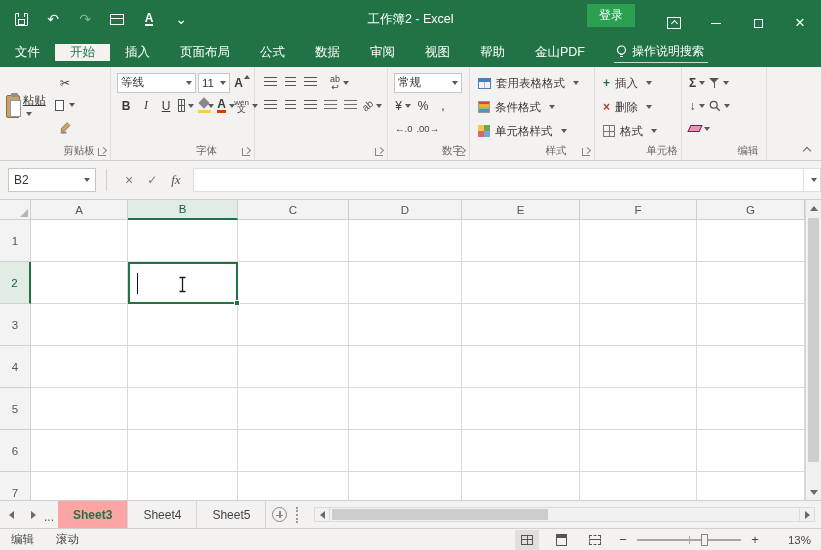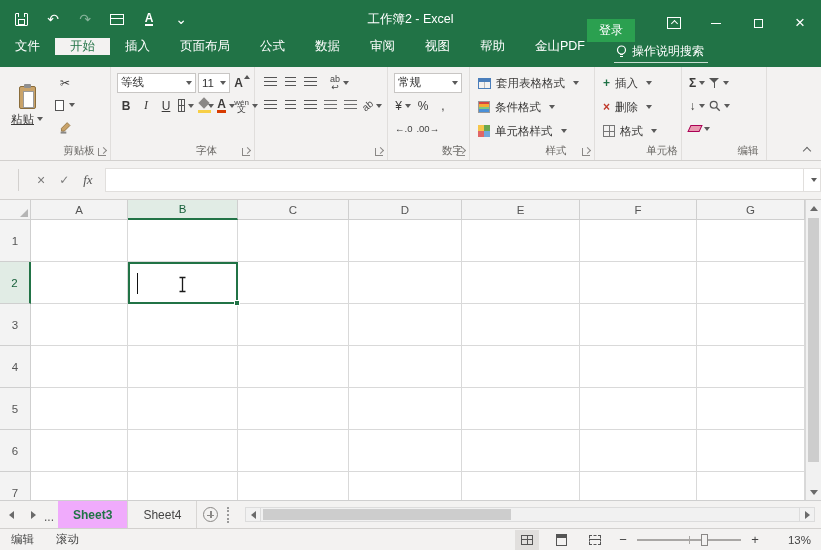--- a/index.html
+++ b/index.html
@@ -21,51 +21,51 @@
   .titlebar { position:absolute; top:0; left:0; right:0; height:38px; background:#217346; color:#fff; display:flex; align-items:center; }
   .qat { display:flex; align-items:center; gap:14px; padding-left:12px; z-index:2; }
   .qat .qicon { display:inline-flex; align-items:center; justify-content:center; width:18px; height:18px; font-size:14px; color:#fff; }
   .qicon.dim { opacity:.45; }
   .ic-floppy { width:13px;height:13px; border:1.5px solid #fff; border-radius:1px; position:relative; }
   .ic-floppy::before { content:""; position:absolute; left:2px; top:-1px; width:5px; height:4px; background:#217346; border-left:1.5px solid #fff; border-right:1.5px solid #fff;}
   .ic-floppy::after { content:""; position:absolute; left:2px; bottom:0; width:5px; height:4px; border:1px solid #fff; }
   .ic-panel { width:14px;height:11px;border:1.2px solid #fff; background:linear-gradient(#fff,#fff) 0 3px/100% 1px no-repeat; }
   .ic-aline { font-size:12px; font-weight:bold; border-bottom:2px solid #fff; line-height:12px; }
   .tb-title { position:absolute; left:0; right:0; text-align:center; font-size:12.5px; color:#fff; pointer-events:none; }
-  .tb-right { margin-left:auto; display:flex; align-items:flex-end; height:100%; z-index:2;margin-top:8px; }
+  .tb-right { margin-left:auto; display:flex; align-items:flex-start; height:100%; z-index:2;margin-top:8px; }
   .signin { background:#2ba050; color:#fff; font-size:12px; padding:3px 12px; margin-right:18px; cursor:default; }
   .ic-ribbonopts { width:14px; height:12px; border:1.2px solid #fff; position:relative; display:inline-block; }
   .ic-ribbonopts::after { content:""; position:absolute; left:4px; top:3px; width:4px; height:4px; border-top:1.2px solid #fff; border-left:1.2px solid #fff; transform:rotate(45deg); }
   .winbtn { width:42px; height:38px; display:flex; align-items:center; justify-content:center; color:#fff; font-size:14px; }
   .ic-min { width:10px; height:1px; background:#fff; display:inline-block; }
   .ic-max { width:9px; height:9px; border:1px solid #fff; display:inline-block; }
 
   
-  .tabrow { position:absolute; top:38px; left:0; right:0; height:29px; background:#217346; display:flex; align-items:flex-start; color:#fff; }
+  .tabrow { position:absolute; top:38px; left:0; right:0; height:29px; background:#217346; display:flex; align-items:center; color:#fff; }
   .rtab { padding:0 15px; display:flex; align-items:center; font-size:12.5px; white-space:nowrap; }
   .rtab.active { background:#f3f2f1; color:#217346; }
   .tellme { display:flex; align-items:center; gap:5px; margin-left:14px; border-bottom:1px solid rgba(255,255,255,.75); padding:0 4px 1px 2px; align-self:center; height:20px; }
   .share { margin-left:auto; display:flex; align-items:center; gap:5px; padding:0 16px; }
   .ic-person { width:12px; height:12px; position:relative; display:inline-block; }
   .ic-person::before { content:""; position:absolute; left:3.5px; top:0; width:5px; height:5px; border-radius:50%; border:1.2px solid #fff; }
   .ic-person::after { content:""; position:absolute; left:1px; bottom:0; width:10px; height:5px; border:1.2px solid #fff; border-bottom:none; border-radius:5px 5px 0 0; }
 
   
   .ribbon { position:absolute; top:67px; left:0; right:0; height:94px; background:#f3f2f1; border-bottom:1px solid #d2d0ce; display:flex; }
   .group { position:relative; border-right:1px solid #e0dedc; padding:4px 4px 16px 6px; flex-shrink:0; }
   .g-label { position:absolute; left:0; right:0; bottom:2px; text-align:center; font-size:10.5px; color:#6a6865;padding-left:48px; }
   .dlg { position:absolute; right:4px; bottom:4px; width:8px; height:8px; border-left:1px solid #8a8886; border-bottom:1px solid #8a8886; }
   .dlg::after { content:""; position:absolute; right:0px; top:0px; width:4px; height:4px; border-right:1px solid #8a8886; border-bottom:1px solid #8a8886; transform:translate(0px,0px) rotate(-45deg); }
   .rrow { display:flex; align-items:center; height:23px; gap:2px; }
   .mini { min-width:18px; height:20px; display:inline-flex; align-items:center; justify-content:center; border-radius:2px; font-size:12px; color:#3b3a39; padding:0 1px; }
   .combo { background:#fff; border:1px solid #c8c6c4; height:20px; display:flex; align-items:center; justify-content:space-between; padding:0 3px; font-size:11.5px; color:#333; }
 
   
   .clip-body { display:flex; gap:6px; }
-  .paste-btn { width:42px; display:flex; flex-direction:column; align-items:center; justify-content:center; gap:3px; padding-top:4px; font-size:11.5px; color:#3b3a39;text-decoration:underline; }
+  .paste-btn { width:42px; display:flex; flex-direction:row; align-items:center; justify-content:center; gap:3px; padding-top:4px; font-size:11.5px; color:#3b3a39;text-decoration:underline; }
   .ic-paste { position:relative; width:17px; height:23px; background:#c9a36a; border:1px solid #8a6d3b; border-radius:2px; }
   .ic-paste::before { content:""; position:absolute; left:3px; top:4px; width:9px; height:15px; background:#fff; border:1px solid #9a9a9a; }
   .ic-paste::after { content:""; position:absolute; left:4px; top:-3px; width:7px; height:4px; background:#8f8f8f; border-radius:1px; }
   .clip-col { display:flex; flex-direction:column; justify-content:flex-start; gap:2px; padding-top:2px; }
   .ic-copy { position:relative; width:9px; height:11px; border:1px solid #555; background:#fff; margin-right:2px; }
   .ic-copy::before { content:""; position:absolute; left:2px; top:-4px; width:9px; height:11px; border:1px solid #555; background:#f3f2f1; z-index:-1;}
 
   
   .b { font-weight:bold; }
   .i { font-style:italic; font-family:"Liberation Serif","DejaVu Serif",serif; }
@@ -138,21 +138,21 @@
   .vs-btn { height:16px; display:flex; align-items:center; justify-content:center; }
   .vs-thumb { position:absolute; top:18px; left:2px; width:11px; height:244px; background:#cdcdcd; }
   .vs-down { position:absolute; bottom:0; left:0; right:0; }
 
   
   .sheetbar { position:absolute; top:500px; left:0; right:0; height:28px; background:#f3f2f1; border-top:1px solid #cfcfcf; display:flex; align-items:stretch; }
   .nav-arr { width:22px; display:flex; align-items:center; justify-content:center; }
   .nav-more { display:flex; align-items:flex-end; padding:0 4px 4px 0; color:#555; font-size:12px; }
   .stabs { display:flex; align-items:stretch; }
   .stab { display:flex; align-items:center; padding:0 15px; border-right:1px solid #d8d6d4; color:#444; font-size:12px; background:#f3f2f1; }
-  .stab.active { background:#f0abfc; color:#217346; font-weight:bold;text-align:right; }
+  .stab.active { background:#fca5a5; color:#217346; font-weight:bold;text-align:right; }
   .newsheet { width:26px; display:flex; align-items:center; justify-content:center; }
   .ic-newsheet { width:15px; height:15px; border:1px solid #8a8886; border-radius:50%; position:relative; }
   .ic-newsheet::before { content:""; position:absolute; left:3px; top:6.5px; width:7px; height:1.2px; background:#8a8886; }
   .ic-newsheet::after { content:""; position:absolute; left:6.4px; top:3px; width:1.2px; height:7px; background:#8a8886; }
   .sheet-split { width:8px; border-left:2px dotted #9a9a9a; height:16px; align-self:center; margin:0 4px; }
   .hscroll { flex:1; display:flex; align-items:center; margin:0 6px; }
   .hs-btn { width:16px; height:15px; display:flex; align-items:center; justify-content:center; background:#f1f1f1; border:1px solid #dcdcdc; }
   .hs-track { flex:1; height:15px; background:#f1f1f1; border-top:1px solid #dcdcdc; border-bottom:1px solid #dcdcdc; position:relative; }
   .hs-thumb { position:absolute; left:2px; top:1px; height:11px; width:46%; background:#cdcdcd; }
 
@@ -433,20 +433,24 @@
     </div>
     <span class="g-label">编辑</span>
   </div>
 
   <div style="flex:1; position:relative;">
     <span class="collapse-ribbon"></span>
   </div>
 </div>
 
 <div class="fbar">
+  <div class="namebox">
+    <span>B2</span>
+      <span class="dd"></span>
+  </div>
   <div class="fsep"></div>
   <div class="fbtns">
     <span style="font-size:14px;">×</span>
     <span>✓</span>
     <span class="fx">fx</span>
   </div>
   <div class="finput"></div>
   <div class="fdd">
       <span class="dd"></span>
     </div>
@@ -561,20 +565,21 @@
   <span class="nav-arr">
       <span class="tri-left"></span>
     </span>
   <span class="nav-arr">
       <span class="tri-right"></span>
     </span>
   <span class="nav-more">...</span>
   <div class="stabs" id="sheet-tabs">
       <span class="stab active">Sheet3</span>
       <span class="stab">Sheet4</span>
+      <span class="stab">Sheet5</span>
     </div>
   <span class="newsheet">
       <span class="ic-newsheet"></span>
     </span>
   <span class="sheet-split"></span>
   <div class="hscroll">
     <span class="hs-btn">
         <span class="tri-left"></span>
       </span>
     <div class="hs-track">

